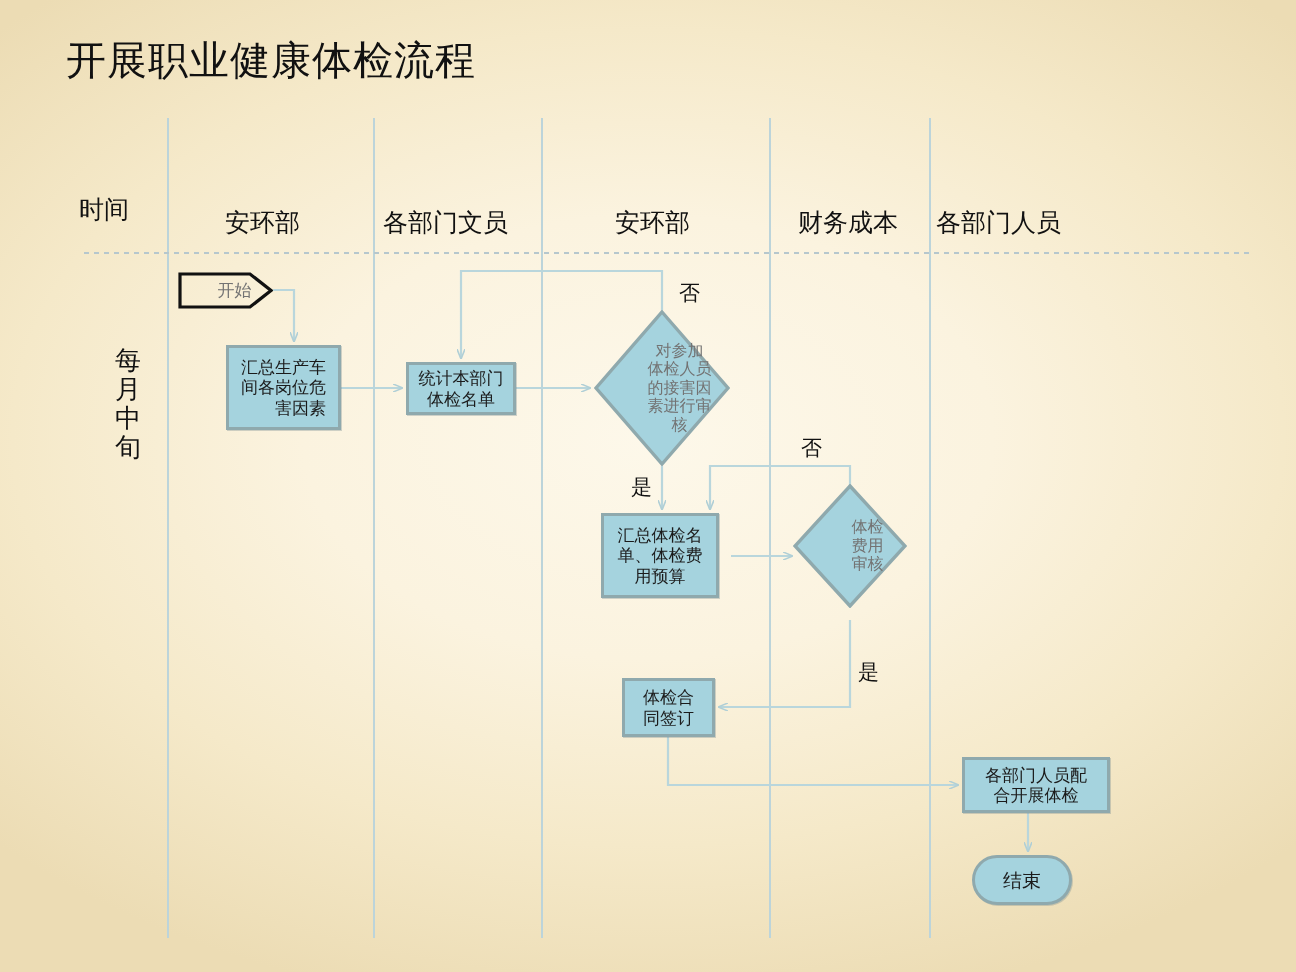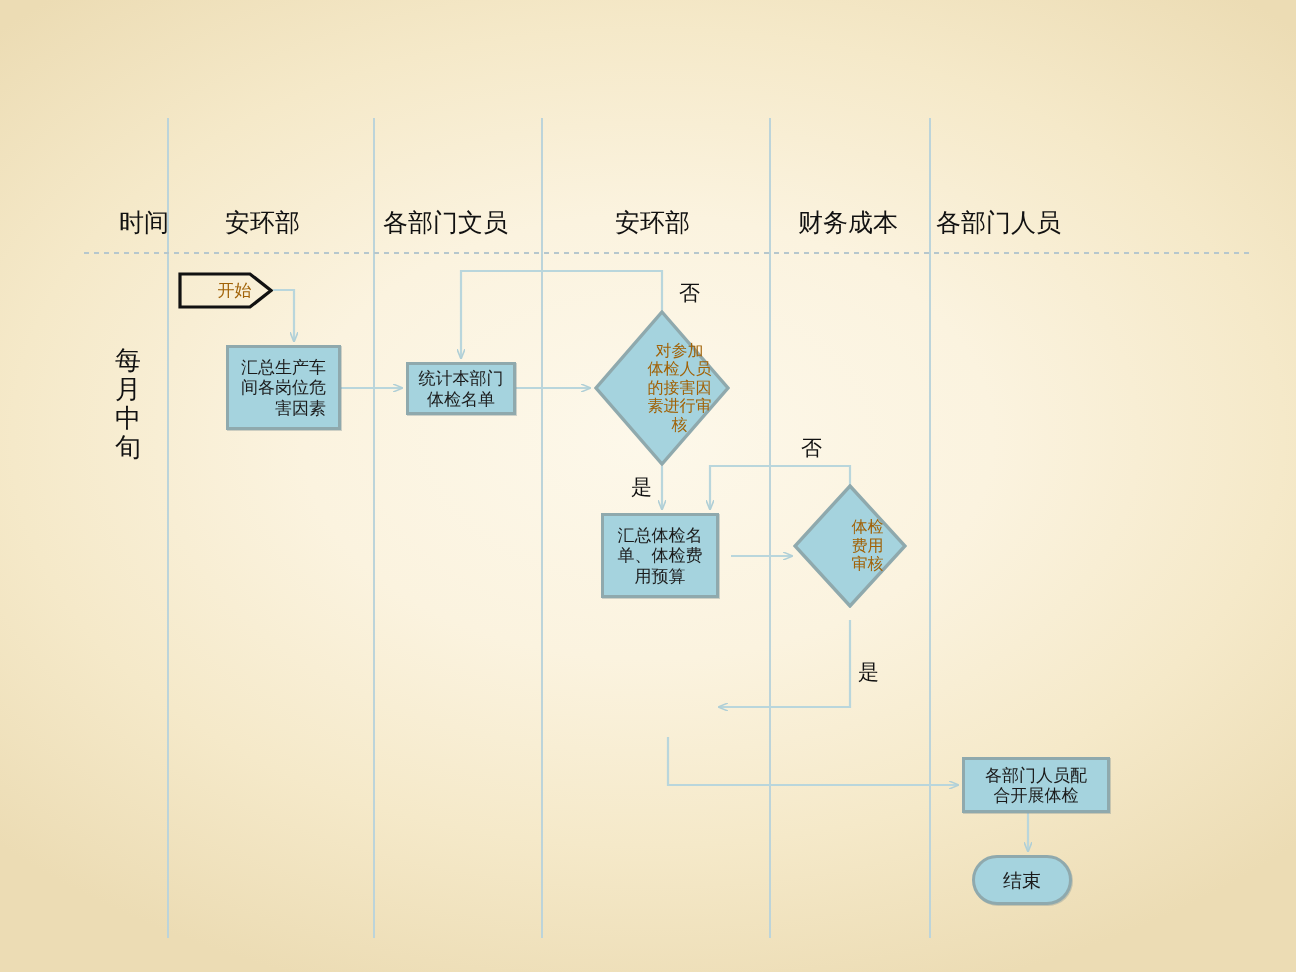--- a/index.html
+++ b/index.html
@@ -17,27 +17,28 @@
   svg#wires{position:absolute;left:0;top:0;width:1296px;height:972px;}
   .node{position:absolute;box-sizing:border-box;display:flex;align-items:center;justify-content:center;text-align:center;color:#1b1b1b;}
   .proc{background:#a5d3de;border:3px solid #8fa9ad;box-shadow:1px 1px 0 rgba(120,140,145,.35);}
   .proc span{display:block;line-height:1.18;}
   #title{position:absolute;left:66px;top:33px;font-size:40px;color:#111;letter-spacing:1px;white-space:nowrap;}
   .lane-head{position:absolute;font-size:25px;color:#111;white-space:nowrap;text-align:center;}
   #time-vert{position:absolute;left:105px;top:346px;width:46px;font-size:26px;color:#111;line-height:1.12;text-align:center;}
   #time-vert span{display:block;}
   .yn{position:absolute;font-size:21px;color:#111;}
   .dia-label{position:absolute;display:flex;align-items:center;justify-content:center;text-align:center;pointer-events:none;}
-  .dia-label span{display:block;line-height:1.16;color:#a16207;margin-left:35px;}
+  .dia-label span{display:block;line-height:1.16;color:#737373;margin-left:35px;}
 </style>
 </head>
 <body>
 
 <div id="stage">
 
+  <div id="title">开展职业健康体检流程</div>
 
   <svg id="wires" viewBox="0 0 1296 972">
     <defs>
       <marker id="ah" markerWidth="10" markerHeight="8" refX="9" refY="4" orient="auto" markerUnits="userSpaceOnUse">
         <path d="M0,0 L10,4 L0,8" fill="none" stroke="#b0cfd6" stroke-width="1.6"></path>
       </marker>
     </defs>
 
     <g stroke="#bcd4da" stroke-width="2">
       <line x1="168" y1="118" x2="168" y2="938"></line>
@@ -66,21 +67,21 @@
       <path d="M850,498 L850,466 L710,466 L710,509" marker-end="url(#ah)"></path>
 
       <path d="M850,620 L850,707 L719,707" marker-end="url(#ah)"></path>
 
       <path d="M668,737 L668,785 L958,785" marker-end="url(#ah)"></path>
 
       <path d="M1028,813 L1028,851" marker-end="url(#ah)"></path>
     </g>
   </svg>
 
-  <div class="lane-head" style="left:79px;top:206px;margin-left:40px;">
+  <div class="lane-head" style="left:79px;top:193px;">
     <span>时间</span>
   </div>
   <div class="lane-head" style="left:225px;top:206px;">
     <span>安环部</span>
   </div>
   <div class="lane-head" style="left:383px;top:206px;">
     <span>各部门文员</span>
   </div>
   <div class="lane-head" style="left:615px;top:206px;">
     <span>安环部</span>
@@ -153,20 +154,26 @@
     </svg>
     <div class="dia-label" style="left:0;top:0;width:114px;height:124px;">
       <div style="font-size:16px;">
         <span>体检</span>
         <span>费用</span>
         <span>审核</span>
       </div>
     </div>
   </div>
 
+  <div class="node proc" style="left:622px;top:678px;width:93px;height:59px;">
+    <div style="font-size:17px;">
+      <span>体检合</span>
+      <span>同签订</span>
+    </div>
+  </div>
 
   <div class="node proc" style="left:962px;top:757px;width:148px;height:56px;justify-content:center;">
     <div style="font-size:17px;">
       <span>各部门人员配</span>
       <span>合开展体检</span>
     </div>
   </div>
 
   <div class="node proc" style="left:972px;top:855px;width:100px;height:50px;border-radius:25px;">
     <span style="font-size:19px;">结束</span>

